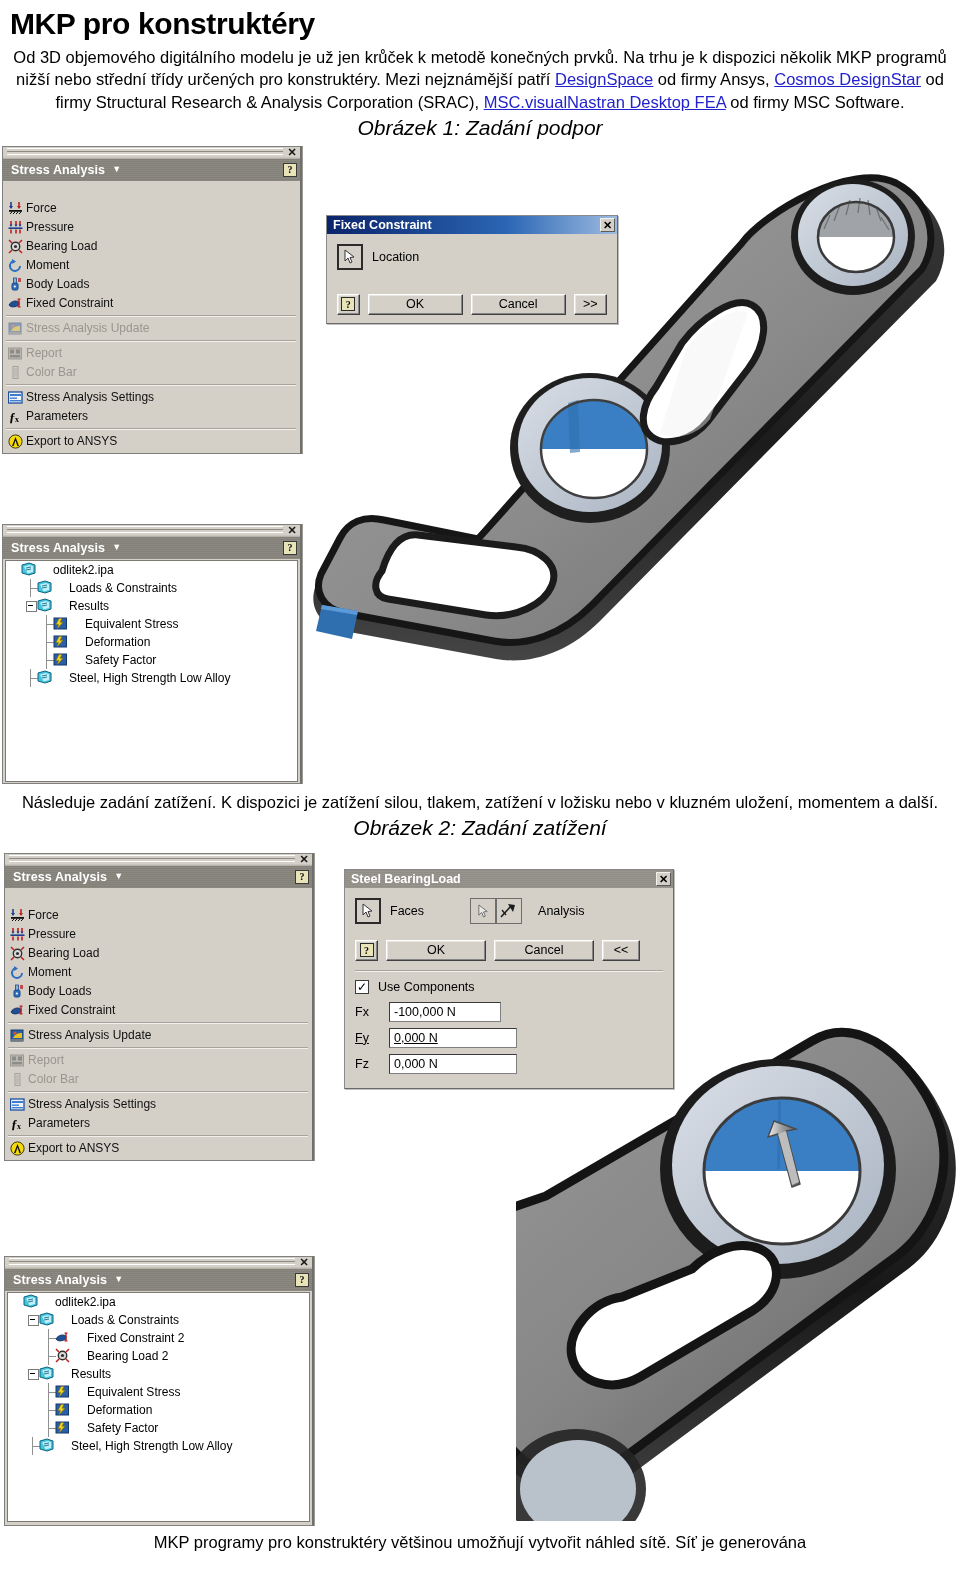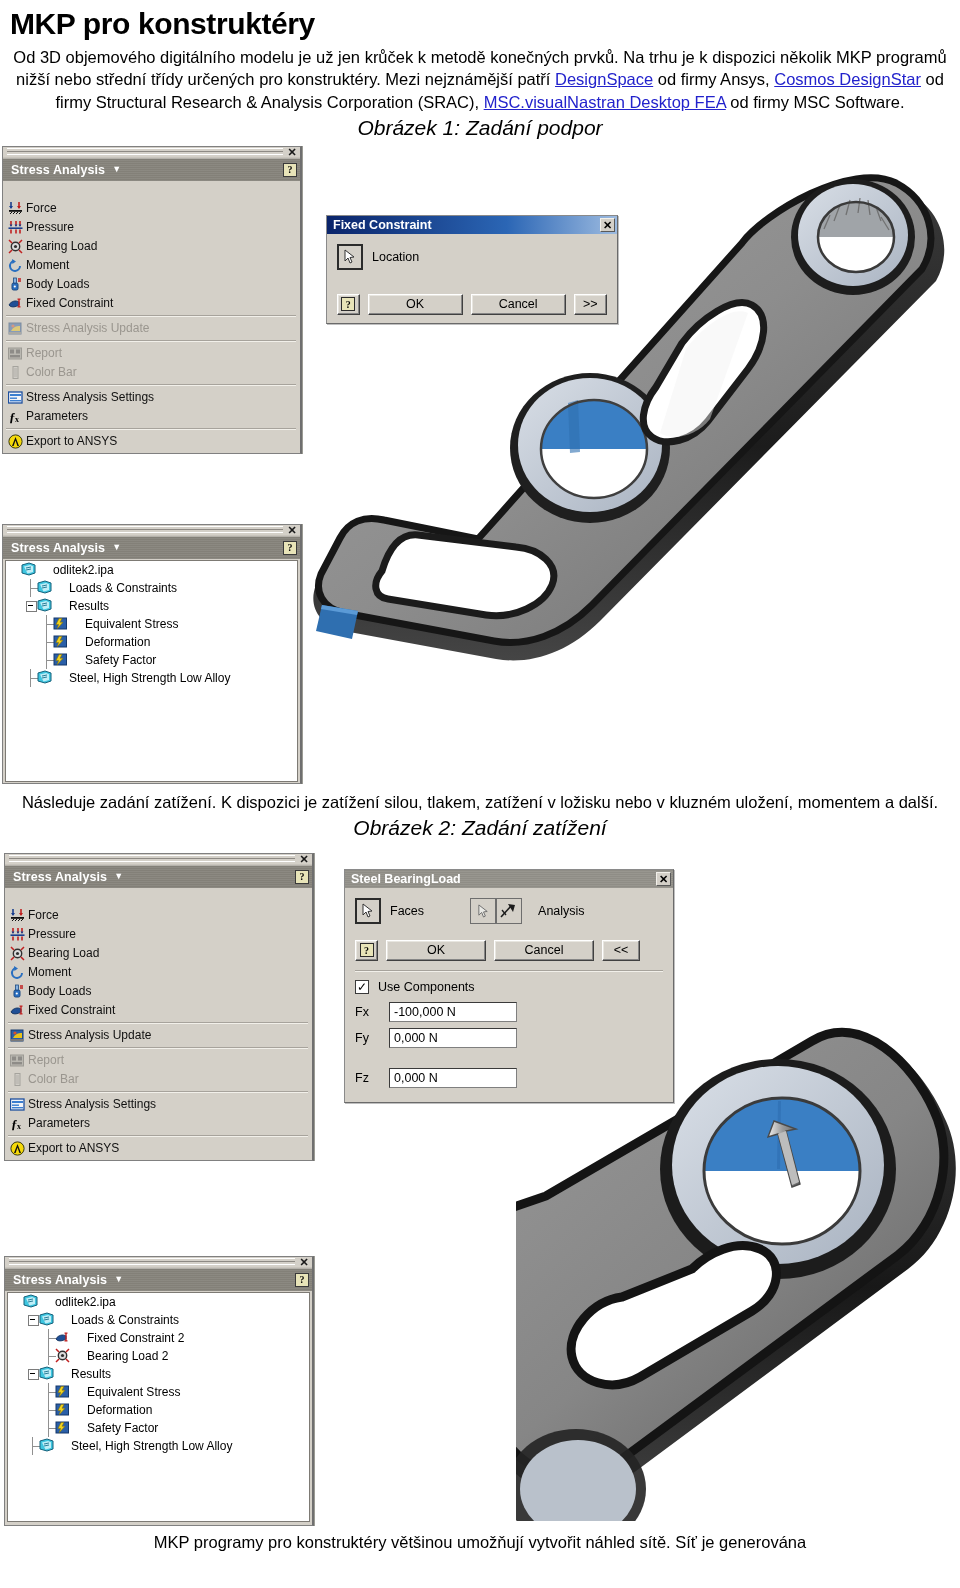--- a/index.html
+++ b/index.html
@@ -911,23 +911,23 @@
       <div class="hr-dlg"></div>
 
       <div class="row" style="margin-bottom:8px;">
         <span class="chk">✓</span>
         <span class="fieldlabel">Use Components</span>
       </div>
 
       <div>
           <div class="row" style="margin-bottom: 6px;">
             <span style="width: 34px; font-size: 12.5px;">Fx</span>
-            <div class="txtinput" style="width: 128px; text-align: center;">-100,000 N</div>
+            <div class="txtinput" style="width: 112px; text-align: center;">-100,000 N</div>
           </div>
-          <div class="row" style="margin-bottom: 20px;">
+          <div class="row" style="margin-bottom: 6px; text-decoration: underline;">
             <span style="width: 34px; font-size: 12.5px;">Fy</span>
             <div class="txtinput" style="width: 128px;">0,000 N</div>
           </div>
           <div class="row" style="margin-bottom: 6px;">
             <span style="width: 34px; font-size: 12.5px;">Fz</span>
             <div class="txtinput" style="width: 128px;">0,000 N</div>
           </div>
         </div>
     </div>
   </div>

